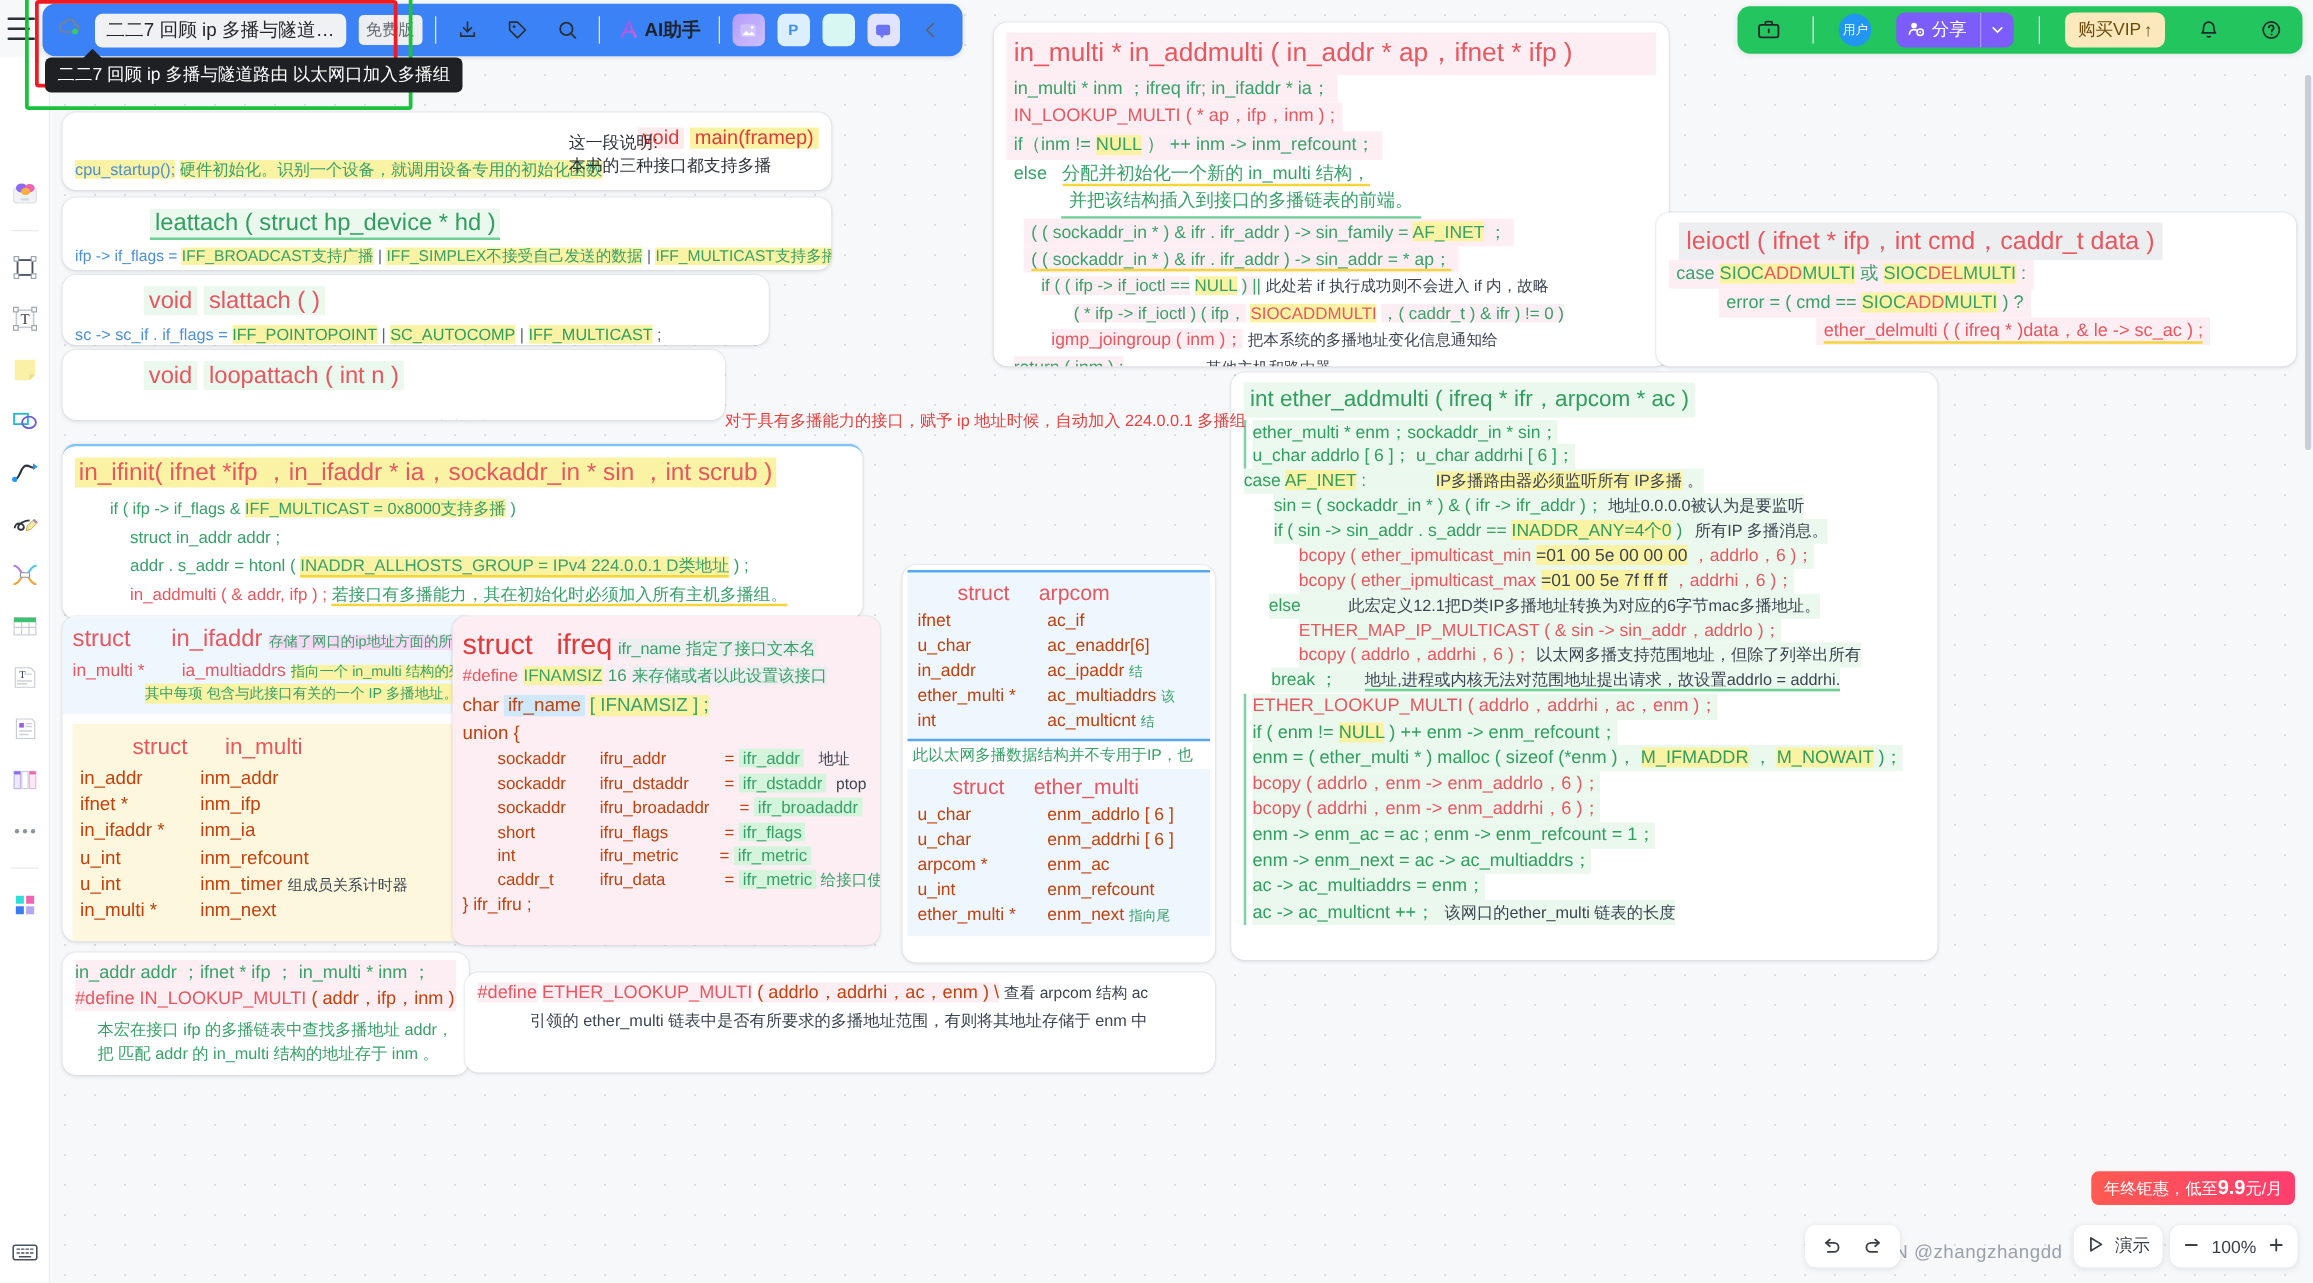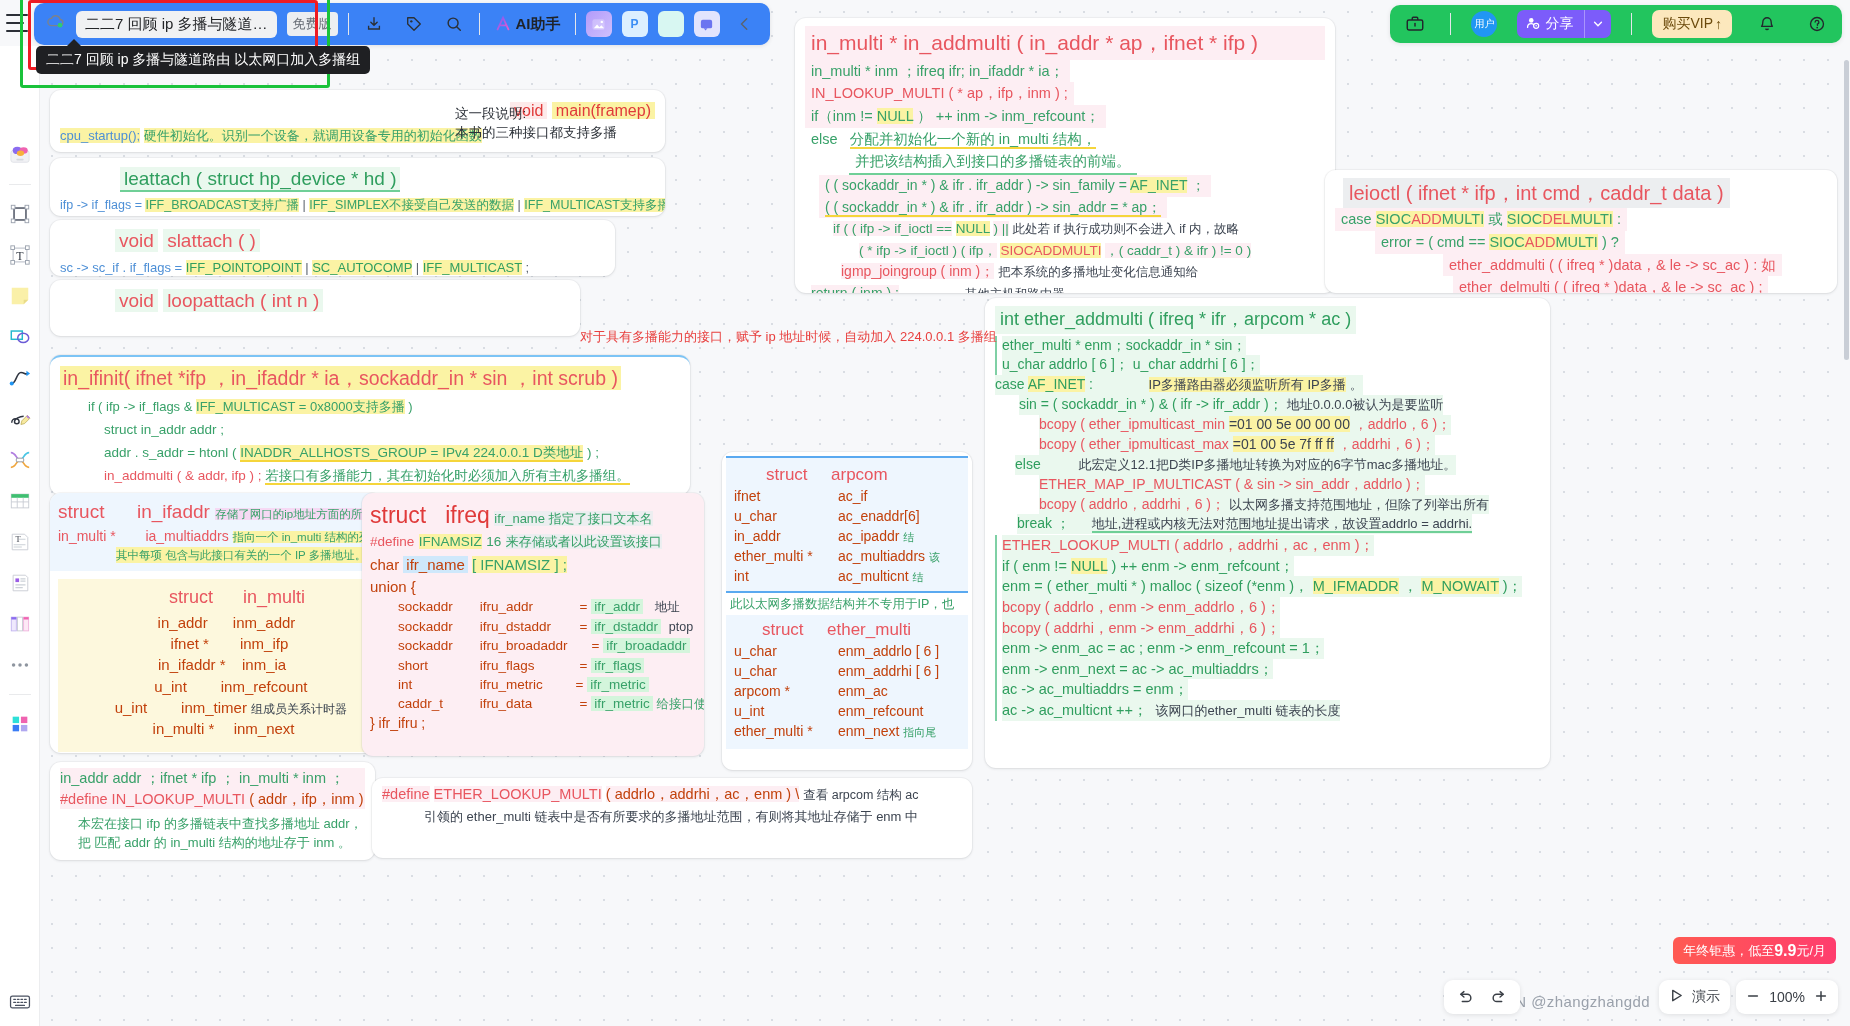--- a/index.html
+++ b/index.html
@@ -511,21 +511,21 @@
     </div>
     <div class="ln" style="font-size:14px; margin-top:1px;">
       <span class="cred">in_multi *</span>
       <span style="display:inline-block;width:22px"></span>
       <span class="cred">ia_multiaddrs</span>
       <span class="cgrn hy" style="font-size:11.5px;">指向一个 in_multi 结构的列表，</span>
     </div>
     <div class="ln cgrn hy" style="font-size:11.5px; margin-left:58px; width:fit-content;">其中每项 包含与此接口有关的一个 IP 多播地址。</div>
   </div>
 
-  <div class="hyl" style="margin:8px 8px 0 8px; padding:6px 6px 12px 6px;text-align:center;">
+  <div class="hyl" style="margin:8px 8px 0 8px; padding:6px 6px 23px 6px;">
     <div class="ln" style="font-size:18px; margin-left:42px;">
       <span class="cred">struct</span>
       <span style="display:inline-block;width:20px"></span>
       <span class="cred">in_multi</span>
     </div>
     <div style="margin-top:1px;">
       <div class="ln" style="font-size:15px;">
         <span class="cblu2" style="display:inline-block;width:92px;">in_addr</span>
         <span class="cblu2">inm_addr</span>
       </div>
@@ -741,23 +741,20 @@
     <span class="hy"><span class="cgrn">SIOC</span><span class="cred">ADD</span><span class="cgrn">MULTI</span></span>
     <span class="cgrn">或</span>
     <span class="hy"><span class="cgrn">SIOC</span><span class="cred">DEL</span><span class="cgrn">MULTI</span></span>
     <span class="cgrn">:</span>
   </div>
   <div class="ln hpl" style="font-size:14.5px; padding:1px 6px; margin-left:40px; width:fit-content;">
     <span class="cgrn">error = ( cmd  ==</span>
     <span class="hy"><span class="cgrn">SIOC</span><span class="cred">ADD</span><span class="cgrn">MULTI</span></span>
     <span class="cgrn"> )  ?</span>
   </div>
-  <div class="ln hpl" style="font-size:14.5px; padding:1px 6px; margin-left:108px; width:fit-content;">
-    <span class="cred">ether_addmulti ( ( ifreq * )data，&amp; le -&gt; sc_ac ) : 如</span>
-  </div>
   <div class="ln hpl" style="font-size:14.5px; padding:1px 6px; margin-left:118px; width:fit-content;">
     <span class="cred u-y">ether_delmulti  ( ( ifreq * )data，&amp; le -&gt; sc_ac )   ;</span>
   </div>
 
 </div>
 
 <div class="card" style="left:985px; top:298px; width:565px; height:470px;">
   <div class="ln hgl" style="font-size:18px; padding:1px 5px; width:fit-content;">
     <span class="cgrn2">int ether_addmulti ( ifreq * ifr，arpcom  * ac )</span>
   </div>
@@ -774,20 +771,26 @@
     <span class="cgrn2 hy">AF_INET</span>
     <span class="cgrn2">:</span>
     <span style="display:inline-block;width:48px"></span>
     <span class="cdk hy" style="font-size:13px">IP多播路由器必须监听所有 IP多播</span>
     <span class="cdk" style="font-size:13px">。</span>
   </div>
   <div class="ln hgl" style="font-size:14px; margin-left:24px; width:fit-content;">
     <span class="cgrn2">sin = ( sockaddr_in * ) &amp; ( ifr -&gt; ifr_addr )；</span>
     <span class="cdk" style="font-size:13px">地址0.0.0.0被认为是要监听</span>
   </div>
+  <div class="ln hgl" style="font-size:14px; margin-left:24px; width:fit-content;">
+    <span class="cgrn2">if ( sin -&gt; sin_addr . s_addr  ==</span>
+    <span class="cgrn2 hy">INADDR_ANY=4个0</span>
+    <span class="cgrn2">)</span>
+    <span class="cdk" style="font-size:13px; margin-left:6px">所有IP 多播消息。</span>
+  </div>
   <div class="ln hgl" style="font-size:14px; margin-left:44px; width:fit-content;">
     <span class="cred">bcopy ( ether_ipmulticast_min</span>
     <span class="cdk hy">=01 00 5e 00 00 00</span>
     <span class="cred">，addrlo，6 )；</span>
   </div>
   <div class="ln hgl" style="font-size:14px; margin-left:44px; width:fit-content;">
     <span class="cred">bcopy ( ether_ipmulticast_max</span>
     <span class="cdk hy">=01 00 5e  7f ff  ff</span>
     <span class="cred">，addrhi，6 )；</span>
   </div>

